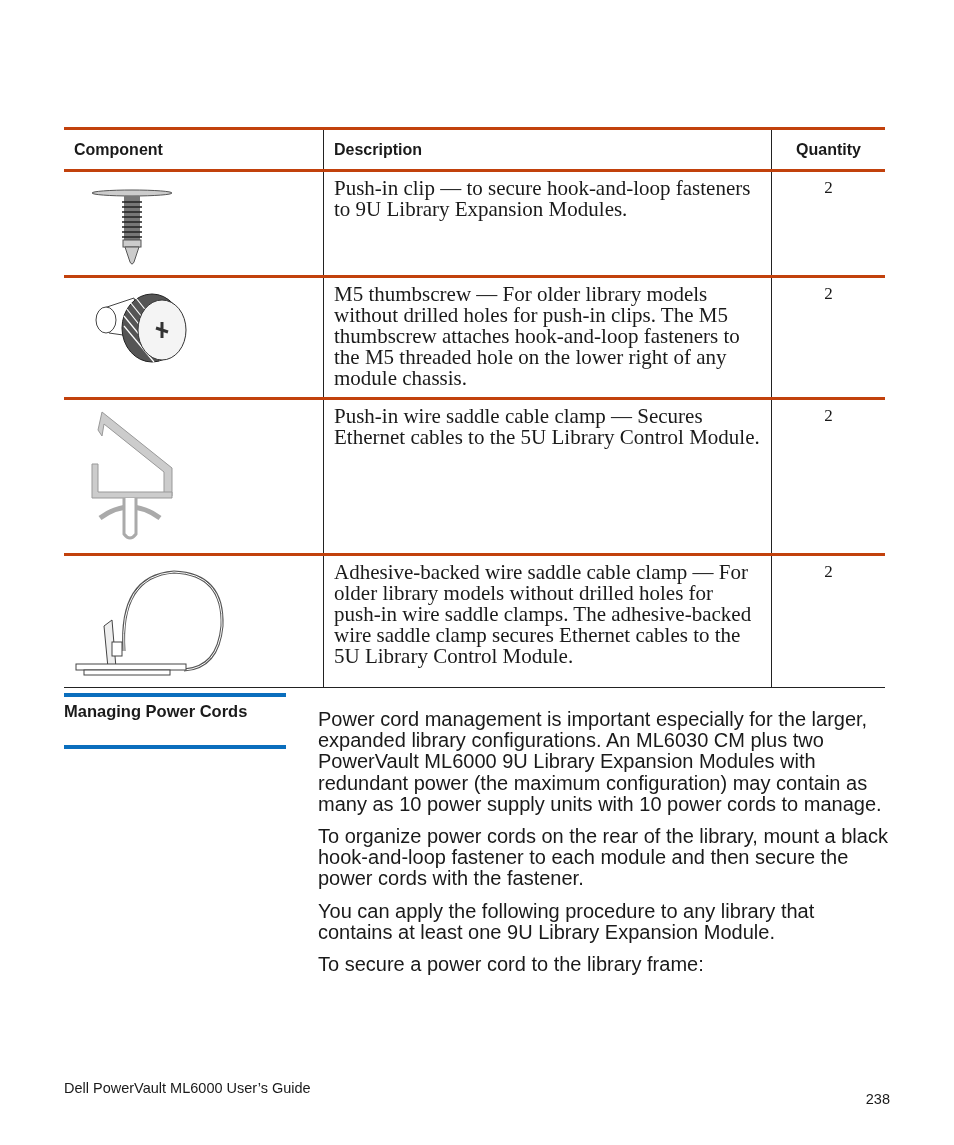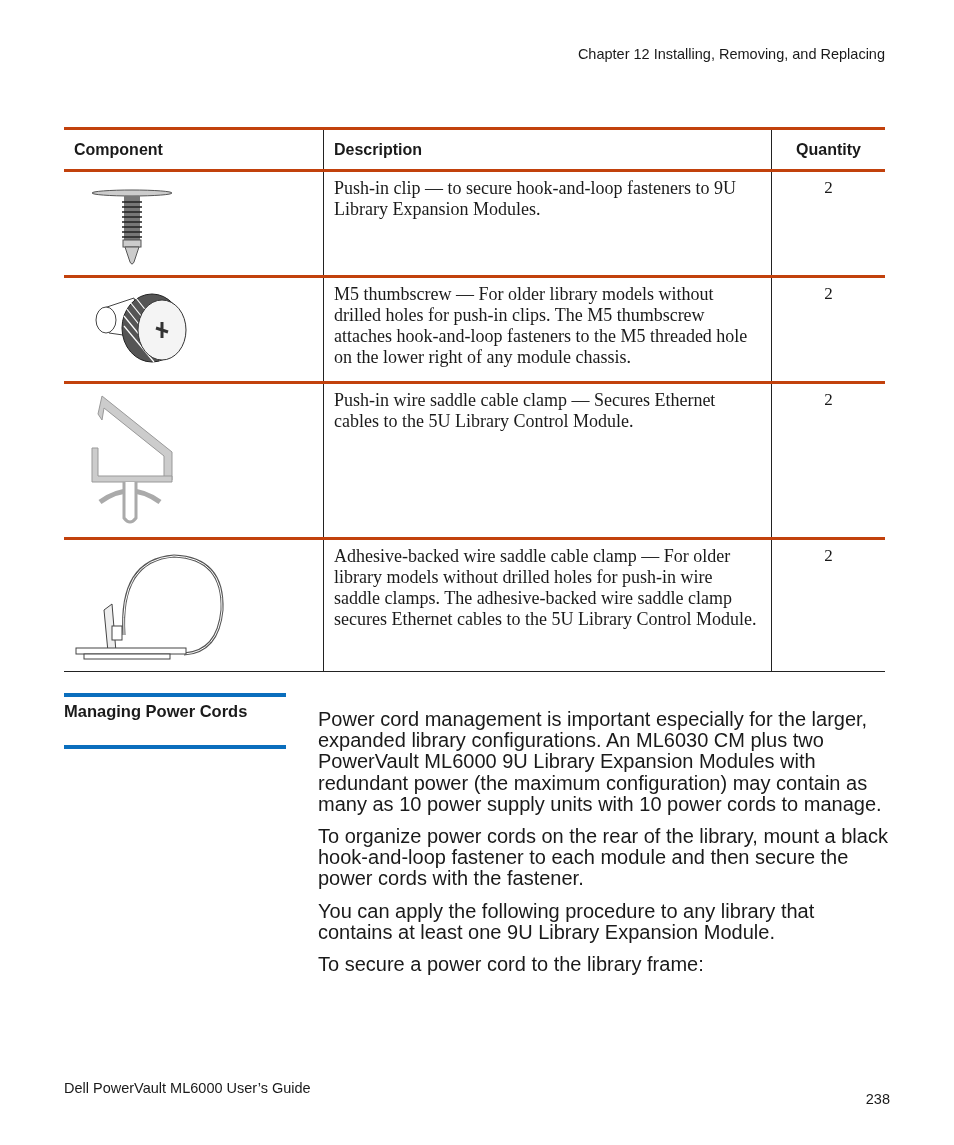--- a/index.html
+++ b/index.html
@@ -7,38 +7,37 @@
   body { position:relative; color:#1a1a1a; }
   .sans { font-family:"Liberation Sans", sans-serif; }
 
   .running-header { position:absolute; right:69px; top:44px; text-align:right; font-size:14.5px; line-height:20px; }
 
   table.components { position:absolute; left:64px; top:127px; width:821px; border-collapse:collapse; }
   table.components th, table.components td { border-top:3px solid #c2410c; border-bottom:1px solid #222; vertical-align:top; }
   table.components th { font-family:"Liberation Sans", sans-serif; font-weight:bold; font-size:16px; text-align:left; height:42px; padding:0 10px; vertical-align:middle; }
   table.components th.qty, table.components td.qty { text-align:center; }
   table.components th + th, table.components td + td { border-left:1px solid #222; }
-  table.components td.desc { font-family:"Liberation Serif", serif; font-size:18px; line-height:21px; padding:6px 10px 8px 10px; }
+  table.components td.desc { font-family:"Liberation Serif", serif; font-size:21px; line-height:21px; padding:6px 10px 8px 10px; }
   table.components td.qty { font-family:"Liberation Serif", serif; font-size:17px; padding-top:6px; }
   table.components td.img { width:259px; padding:0; }
   .col-desc { width:448px; }
 
   .side-heading { position:absolute; left:64px; top:693px; width:222px; border-top:4px solid #0a6ebd; border-bottom:4px solid #0a6ebd; padding:4px 0 2px 0; font-family:"Liberation Sans", sans-serif; font-weight:bold; font-size:16.5px; line-height:21px; height:56px; }
 
   .body-text { position:absolute; left:318px; top:709px; width:570px; font-family:Liberation Sans, sans-serif; font-size:20px; line-height:21.2px; }
   .body-text p { margin-bottom:11px; }
 
   .footer-left { position:absolute; left:64px; top:1080px; font-family:"Liberation Sans", sans-serif; font-size:14.5px; }
   .footer-right { position:absolute; right:64px; top:1080px; font-family:"Liberation Sans", sans-serif; font-size:14.5px;margin-top:11px; }
 </style>
 </head>
 <body>
 
 <div class="running-header sans">
-  <div>Chapter 12  Installing, Removing, and Replacing</div>
 </div>
 
 <table class="components">
   <thead>
     <tr>
       <th>Component</th>
       <th class="col-desc">Description</th>
       <th class="qty">Quantity</th>
     </tr>
   </thead>

